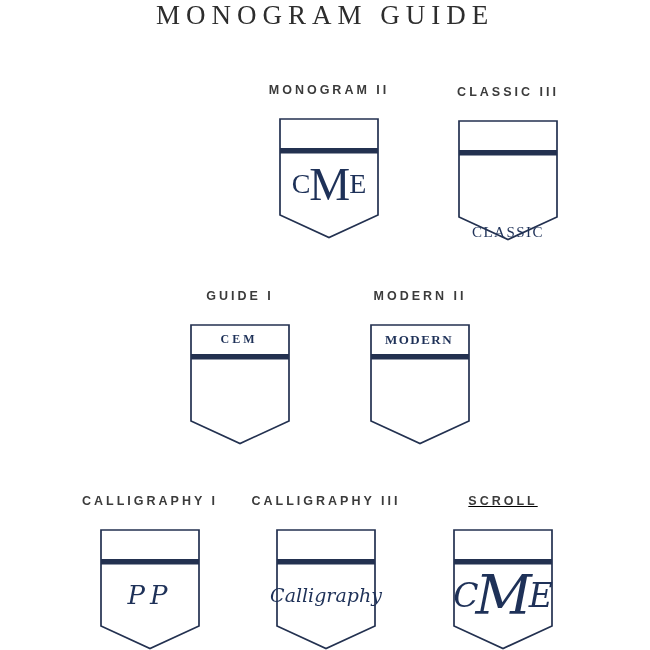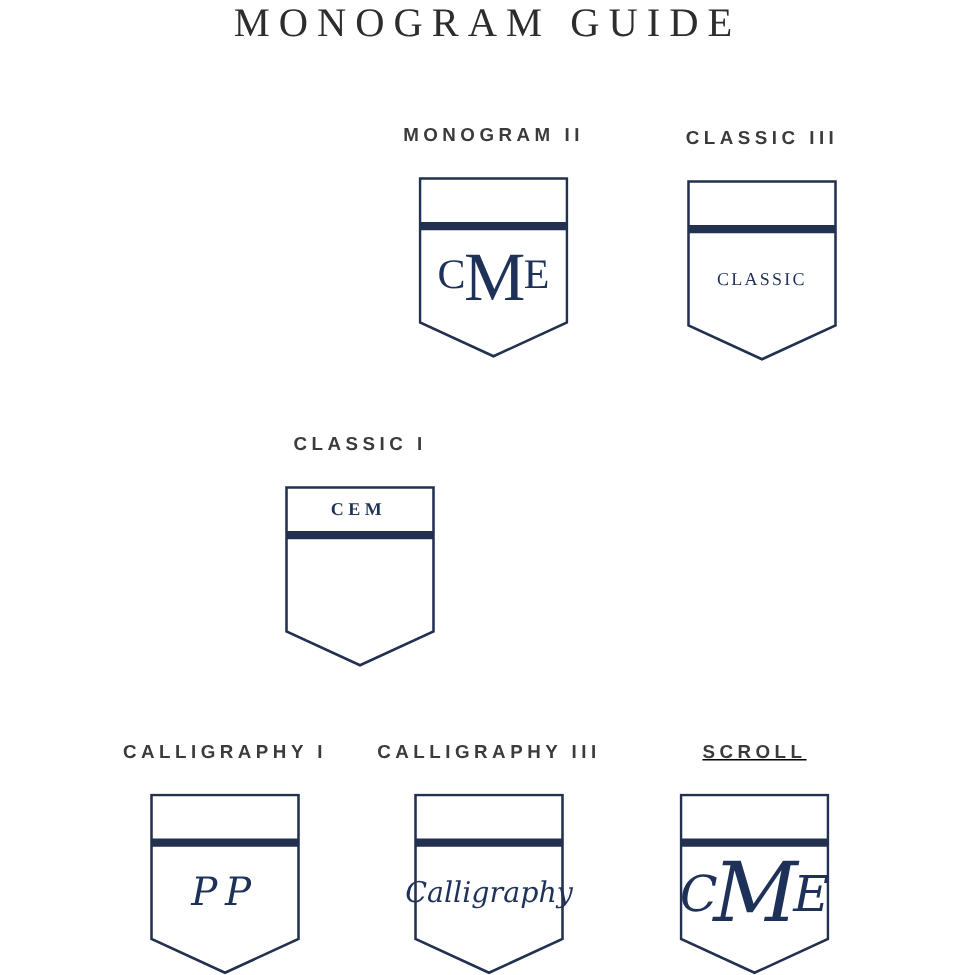--- a/index.html
+++ b/index.html
@@ -92,22 +92,23 @@
     letter-spacing: 1px;
   }
   .mono-stacked {
     display: flex;
     align-items: center;
     justify-content: center;
   }
   .mono-stacked .side { font-size: 28px; }
   .mono-stacked .mid  { font-size: 46px; margin: 0 -1px; }
   .mono-classic3 {
-    font-size: 12px;
+    font-size: 15px;
     letter-spacing: 1.5px;
+    margin-top: 46px;
   }
   .mono-modern1 {
     font-weight: 700;
     font-size: 12px;
     letter-spacing: 3px;
   }
   .mono-modern2 {
     font-weight: 700;
     font-size: 13px;
     letter-spacing: 1.5px;
@@ -160,30 +161,40 @@
     <div class="pennant">
       <svg viewBox="0 0 100 121" width="100" height="121">
         <path d="M1,1 H99 V97 L50,119.5 1,97 Z" fill="#ffffff" stroke="#233150" stroke-width="1.7"></path>
         <rect x="1" y="30" width="98" height="5.5" fill="#233150"></rect>
       </svg>
       <div class="mono-area mono-serif mono-classic3">CLASSIC</div>
     </div>
   </div>
 
   <div class="cell cell-4">
-    <div class="style-label">CLASSIC I</div>
+    <div class="style-label">GUIDE I</div>
     <div class="pennant">
       <svg viewBox="0 0 100 121" width="100" height="121">
         <path d="M1,1 H99 V97 L50,119.5 1,97 Z" fill="#ffffff" stroke="#233150" stroke-width="1.7"></path>
         <rect x="1" y="30" width="98" height="5.5" fill="#233150"></rect>
       </svg>
       <div class="mono-top mono-serif mono-modern1">CEM</div>
     </div>
   </div>
 
+  <div class="cell cell-5">
+    <div class="style-label">MODERN II</div>
+    <div class="pennant">
+      <svg viewBox="0 0 100 121" width="100" height="121">
+        <path d="M1,1 H99 V97 L50,119.5 1,97 Z" fill="#ffffff" stroke="#233150" stroke-width="1.7"></path>
+        <rect x="1" y="30" width="98" height="5.5" fill="#233150"></rect>
+      </svg>
+      <div class="mono-top mono-serif mono-modern2">MODERN</div>
+    </div>
+  </div>
 
   <div class="cell cell-7">
     <div class="style-label">CALLIGRAPHY III</div>
     <div class="pennant">
       <svg viewBox="0 0 100 121" width="100" height="121">
         <path d="M1,1 H99 V97 L50,119.5 1,97 Z" fill="#ffffff" stroke="#233150" stroke-width="1.7"></path>
         <rect x="1" y="30" width="98" height="5.5" fill="#233150"></rect>
       </svg>
       <div class="mono-area mono-script mono-callig">Calligraphy</div>
     </div>

